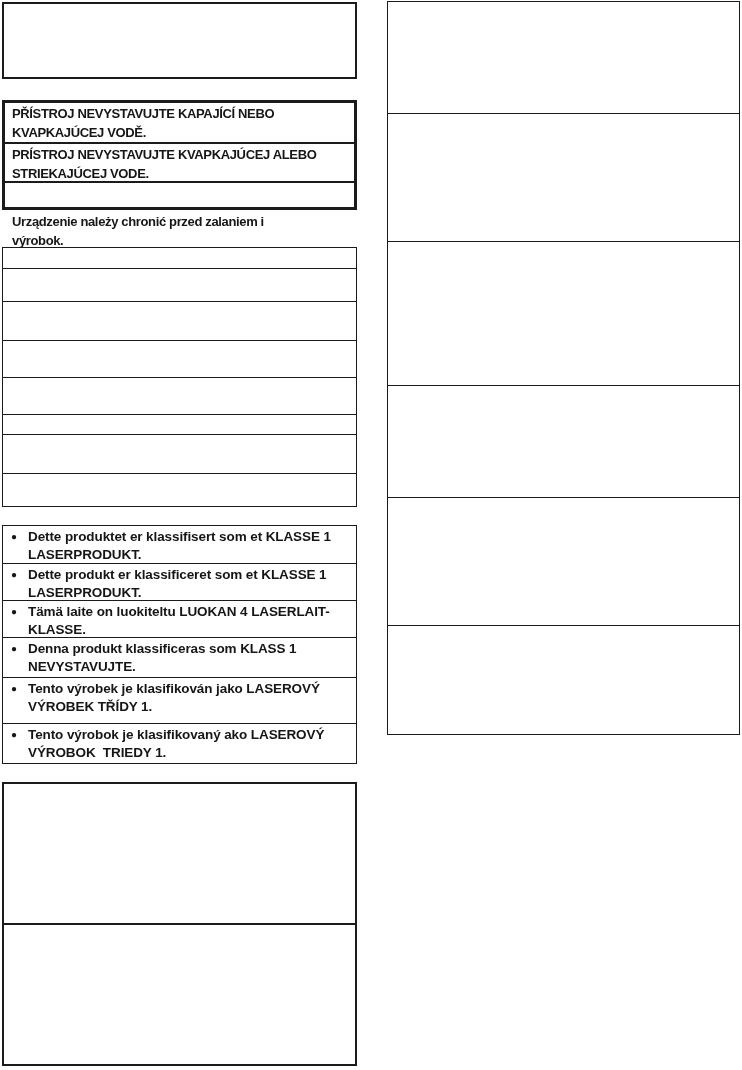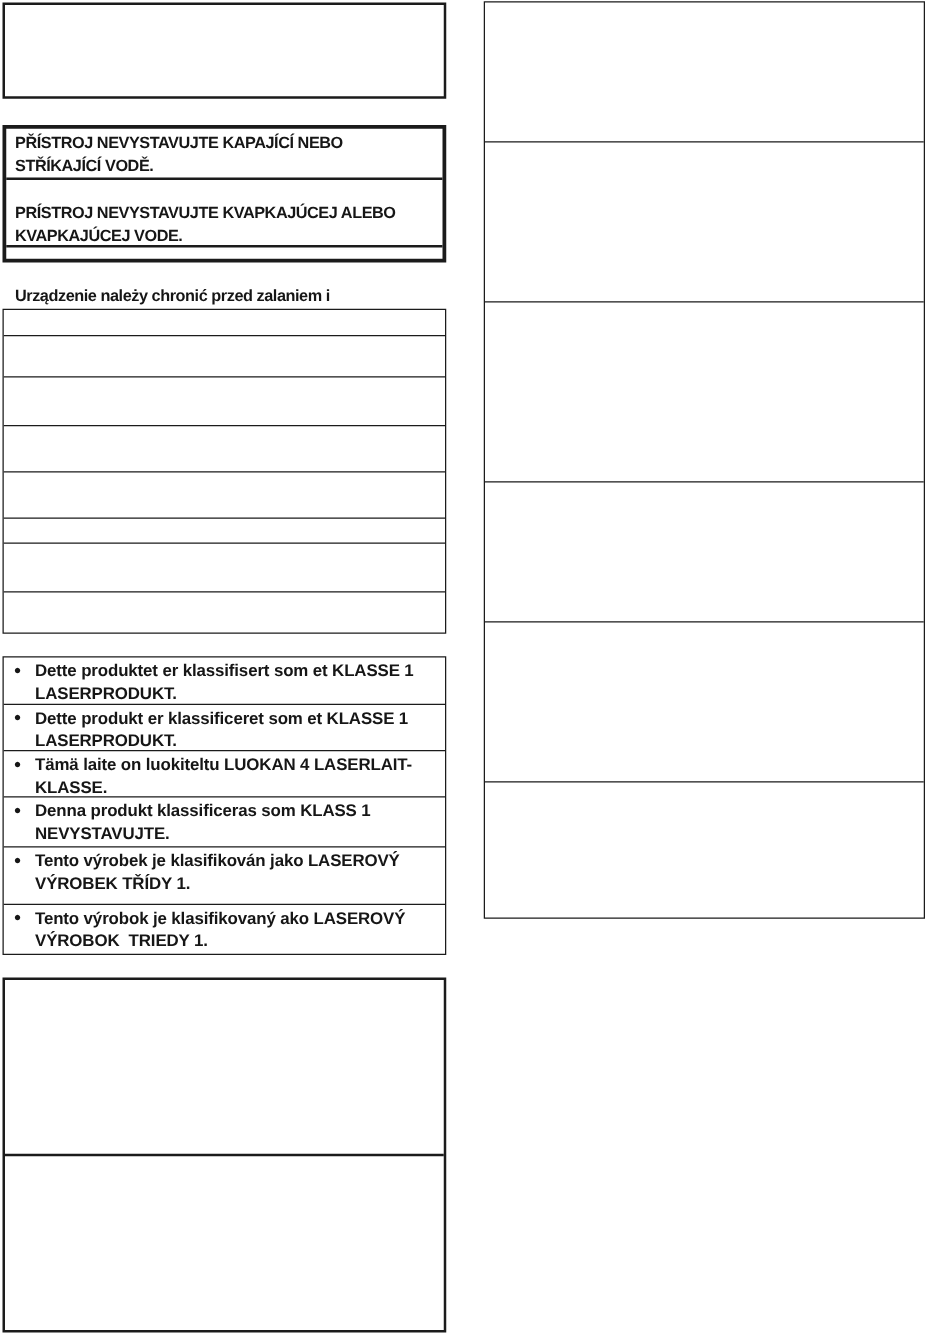--- a/index.html
+++ b/index.html
@@ -33,21 +33,21 @@
   }
   .warning-row:last-child { border-bottom: none; margin-top: 28px; }
   .warning-row .line {
     font-weight: bold;
     font-size: 13px;
     line-height: 18.5px;
     letter-spacing: -0.35px;
     white-space: pre;
   }
   .wr1 { height: 41px; }
-  .wr2 { height: 39px; margin-top: 15px; }
+  .wr2 { height: 39px; }
   .wr3 { height: 40px; }
 
   .empty-table-left {
     left: 2px; top: 247px; width: 355px; height: 260px;
     border: 1.5px solid #1b1b1b;
   }
   .et-row { border-bottom: 1.5px solid #1b1b1b; }
   .et-row:last-child { border-bottom: none; }
   .mt-r1 { height: 21px; }
   .mt-r2 { height: 33px; }
@@ -115,25 +115,25 @@
 </head>
 <body>
 
 <div class="page">
 
   <div class="box empty-top"></div>
 
   <div class="box warning-box">
     <div class="warning-row wr1">
       <div class="line">PŘÍSTROJ NEVYSTAVUJTE KAPAJÍCÍ NEBO</div>
-      <div class="line">STŘÍKAJÍCÍ VODĚ.</div>
+      <div class="line">KVAPKAJÚCEJ VODĚ.</div>
     </div>
     <div class="warning-row wr2">
       <div class="line">PRÍSTROJ NEVYSTAVUJTE KVAPKAJÚCEJ ALEBO</div>
-      <div class="line">KVAPKAJÚCEJ VODE.</div>
+      <div class="line">STRIEKAJÚCEJ VODE.</div>
     </div>
     <div class="warning-row wr3">
       <div class="line">Urządzenie należy chronić przed zalaniem i</div>
       <div class="line">výrobok.</div>
     </div>
   </div>
 
   <div class="box empty-table-left">
     <div class="et-row mt-r1"></div>
     <div class="et-row mt-r2"></div>

